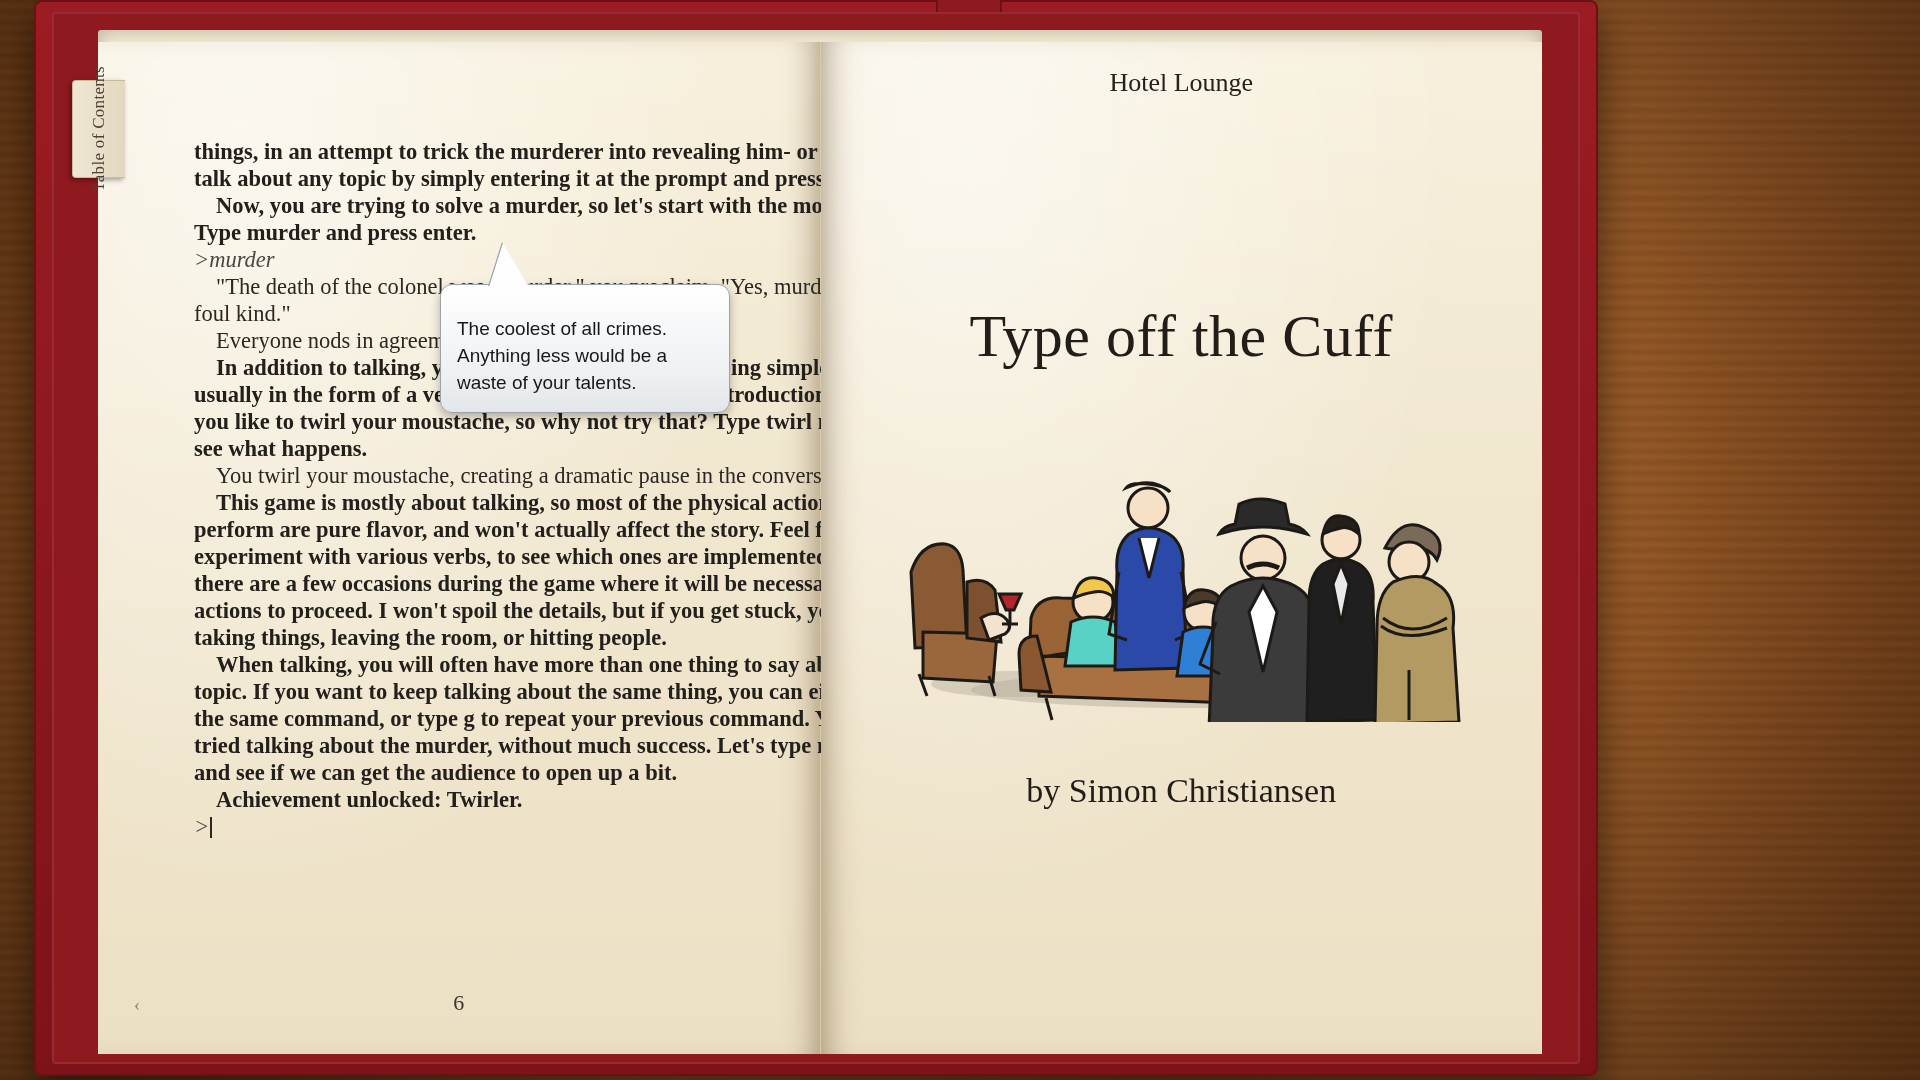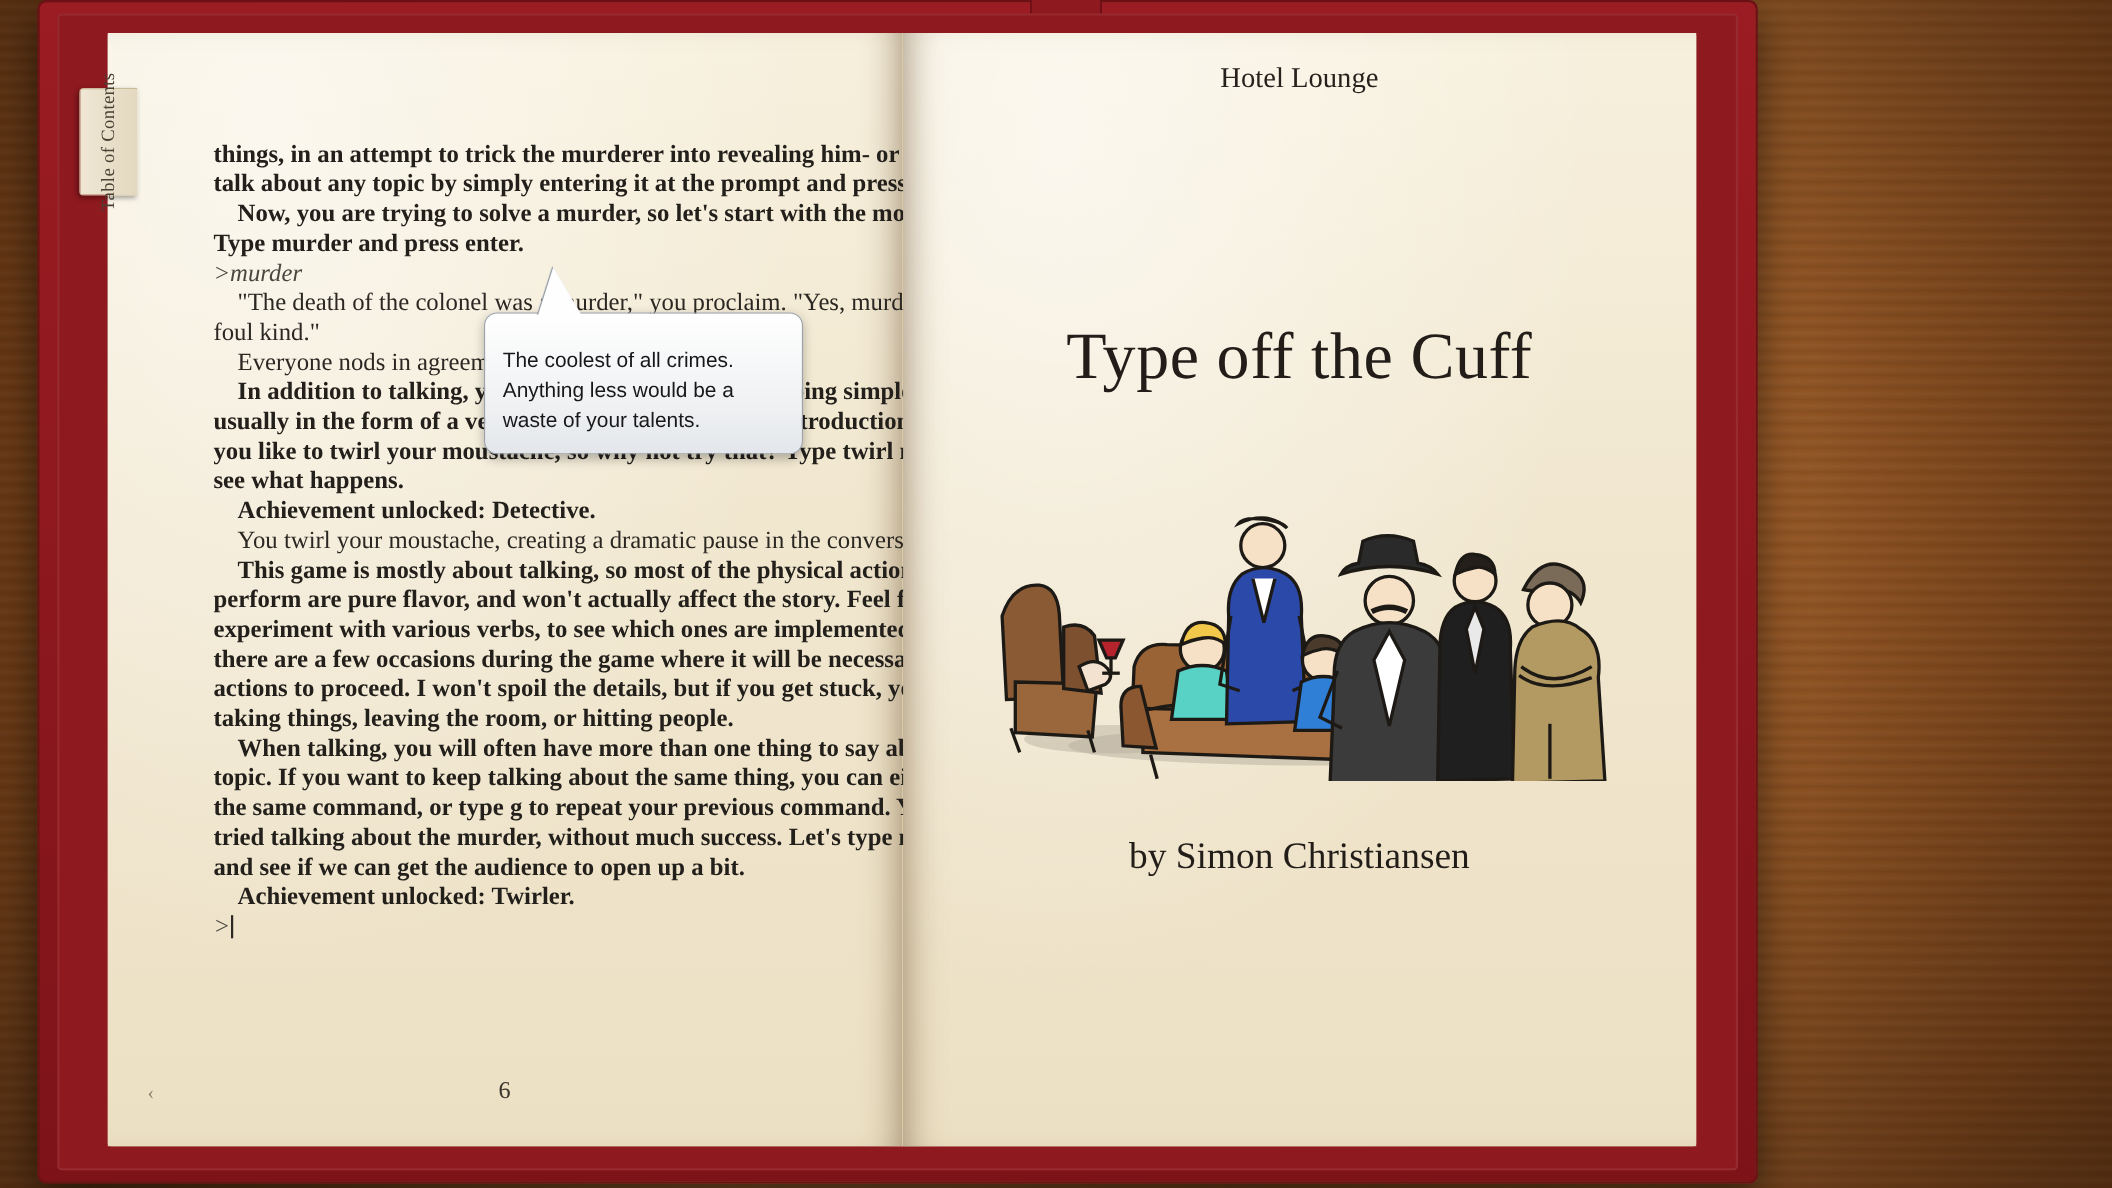--- a/index.html
+++ b/index.html
@@ -69,20 +69,21 @@
     border-radius: 3px;
     box-shadow: 0 0 18px rgba(0,0,0,0.25) inset;
   }
   .page {
     position: relative;
     width: 50%;
     height: 100%;
     background:
       radial-gradient(ellipse at 20% 10%, rgba(255,255,255,0.55) 0%, rgba(255,255,255,0) 60%),
       linear-gradient(180deg,#f7f0dd 0%, #f1e7cf 45%, #ece0c4 100%);
+    margin-top: 12px;
   }
   .page.left {
     border-right: 1px solid #d9cba8;
     box-shadow: inset -26px 0 34px -24px rgba(90,60,25,0.55);
   }
   .page.right {
     box-shadow: inset 26px 0 34px -24px rgba(90,60,25,0.55);
   }
 
   
@@ -237,21 +238,20 @@
 
       <div class="page left">
 
         <div class="transcript">
           <p class="p bold noindent">things, in an attempt to trick the murderer into revealing him- or herself. You can talk about any topic by simply entering it at the prompt and pressing enter.</p>
           <p class="p bold">Now, you are trying to solve a murder, so let's start with the most obvious topic. Type murder and press enter.</p>
           <p class="p cmd">&gt;murder</p>
           <p class="p plain">"The death of the colonel was a murder," you proclaim. "Yes, murder of the most foul kind."</p>
           <p class="p plain">Everyone nods in agreement.</p>
           <p class="p bold">In addition to talking, you can perform actions by typing simple instructions, usually in the form of a verb followed by a noun. The introduction mentioned that you like to twirl your moustache, so why not try that? Type twirl moustache and see what happens.</p>
-          <p class="p bold">Achievement unlocked: Detective.</p>
           <p class="p plain">You twirl your moustache, creating a dramatic pause in the conversation.</p>
           <p class="p bold">This game is mostly about talking, so most of the physical actions you can perform are pure flavor, and won't actually affect the story. Feel free to experiment with various verbs, to see which ones are implemented. However, there are a few occasions during the game where it will be necessary to perform actions to proceed. I won't spoil the details, but if you get stuck, you can try taking things, leaving the room, or hitting people.</p>
           <p class="p bold">When talking, you will often have more than one thing to say about a given topic. If you want to keep talking about the same thing, you can either re-enter the same command, or type g to repeat your previous command. You previously tried talking about the murder, without much success. Let's type murder again, and see if we can get the audience to open up a bit.</p>
           <p class="p bold">Achievement unlocked: Twirler.</p>
           <p class="p cmd noindent"><span>&gt;</span><span class="caret"></span></p>
         </div>
 
         <div class="prev-arrow">‹</div>
         <div class="page-number">6</div>
       </div>

